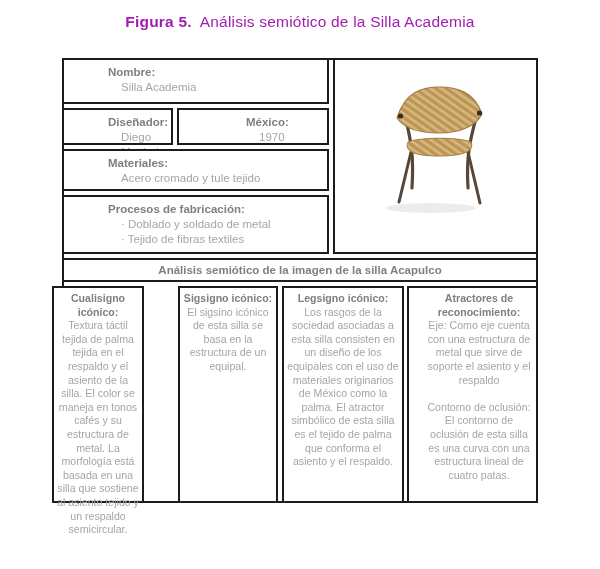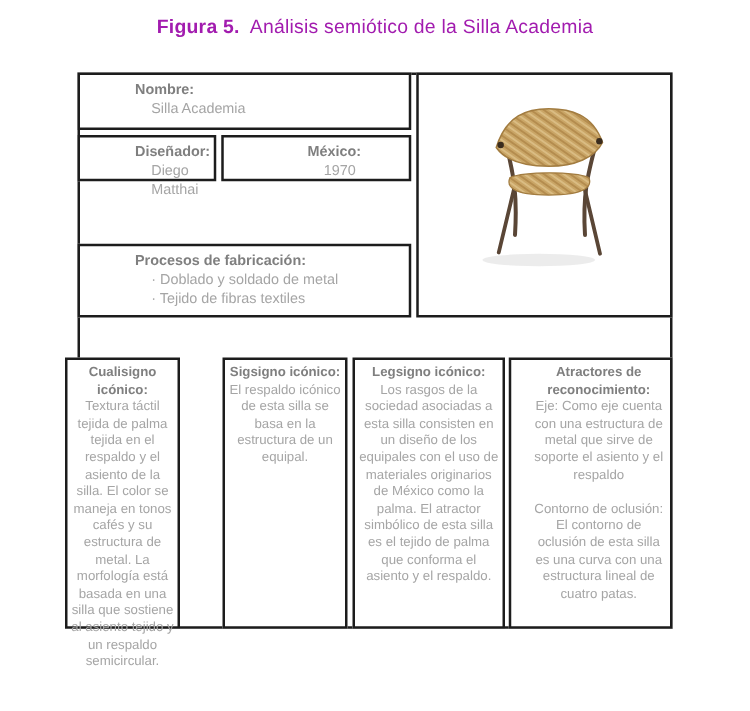--- a/index.html
+++ b/index.html
@@ -55,20 +55,24 @@
   <div class="cell info-cell" style="left:62px;top:108px;width:111px;height:37px;">
     <span class="label">Diseñador:</span>
     <span class="value">Diego Matthai</span>
   </div>
 
   <div class="cell info-cell epoca-pad" style="left:177px;top:108px;width:152px;height:37px;">
     <span class="label">México:</span>
     <span class="value">1970</span>
   </div>
 
+  <div class="cell info-cell" style="left:62px;top:149px;width:267px;height:42px;">
+    <span class="label">Materiales:</span>
+    <span class="value">Acero cromado y tule tejido</span>
+  </div>
 
   <div class="cell info-cell" style="left:62px;top:195px;width:267px;height:59px;">
     <span class="label">Procesos de fabricación:</span>
     <span class="value">· Doblado y soldado de metal</span>
     <span class="value">· Tejido de fibras textiles</span>
   </div>
 
   <div class="cell chair-cell" style="left:333px;top:58px;width:205px;height:196px;">
     <svg viewBox="0 0 201 192">
       <defs>
@@ -89,29 +93,32 @@
 
       <path d="M73,82 C85,77 124,77 136,82 C139,89 134,96 104,96 C74,96 70,89 73,82 Z" fill="url(#weave)" stroke-width="1" stroke="#a27c40"></path>
 
       <path d="M62,58 C70,32 87,27 104,27 C121,27 139,31 147,54 C141,66 125,73 104,73 C84,73 69,68 62,58 Z" fill="url(#weave)" stroke-width="1.2" stroke="#a27c40"></path>
 
       <circle cx="65.5" cy="56" r="2.6" fill="#3a2c1e"></circle>
       <circle cx="144.5" cy="53" r="2.6" fill="#3a2c1e"></circle>
     </svg>
   </div>
 
+  <div class="cell analysis-header" style="left:62px;top:258px;width:476px;height:24px;">
+    <span>Análisis semiótico de la imagen de la silla Acapulco</span>
+  </div>
 
   <div class="cell col" style="left:52px;top:286px;width:92px;height:217px;">
     <div class="col-title">Cualisigno icónico:</div>
     <div class="col-body">Textura táctil tejida de palma tejida en el respaldo y el asiento de la silla. El color se maneja en tonos cafés y su estructura de metal. La morfología está basada en una silla que sostiene al asiento tejido y un respaldo semicircular.</div>
   </div>
 
   <div class="cell col" style="left:178px;top:286px;width:100px;height:217px;">
     <div class="col-title">Sigsigno icónico:</div>
-    <div class="col-body">El respaldo icónico de esta silla se basa en la estructura de un equipal.</div>
+    <div class="col-body">El sigsino icónico de esta silla se basa en la estructura de un equipal.</div>
   </div>
 
   <div class="cell col" style="left:282px;top:286px;width:122px;height:217px;">
     <div class="col-title">Legsigno icónico:</div>
     <div class="col-body">Los rasgos de la sociedad asociadas a esta silla consisten en un diseño de los equipales con el uso de materiales originarios de México como la palma. El atractor simbólico de esta silla es el tejido de palma que conforma el asiento y el respaldo.</div>
   </div>
 
   <div class="cell col" style="left:407px;top:286px;width:131px;height:217px;padding-left:16px;">
     <div class="col-title">Atractores de reconocimiento:</div>
     <div class="col-body">Eje: Como eje cuenta con una estructura de metal que sirve de soporte el asiento y el respaldo

